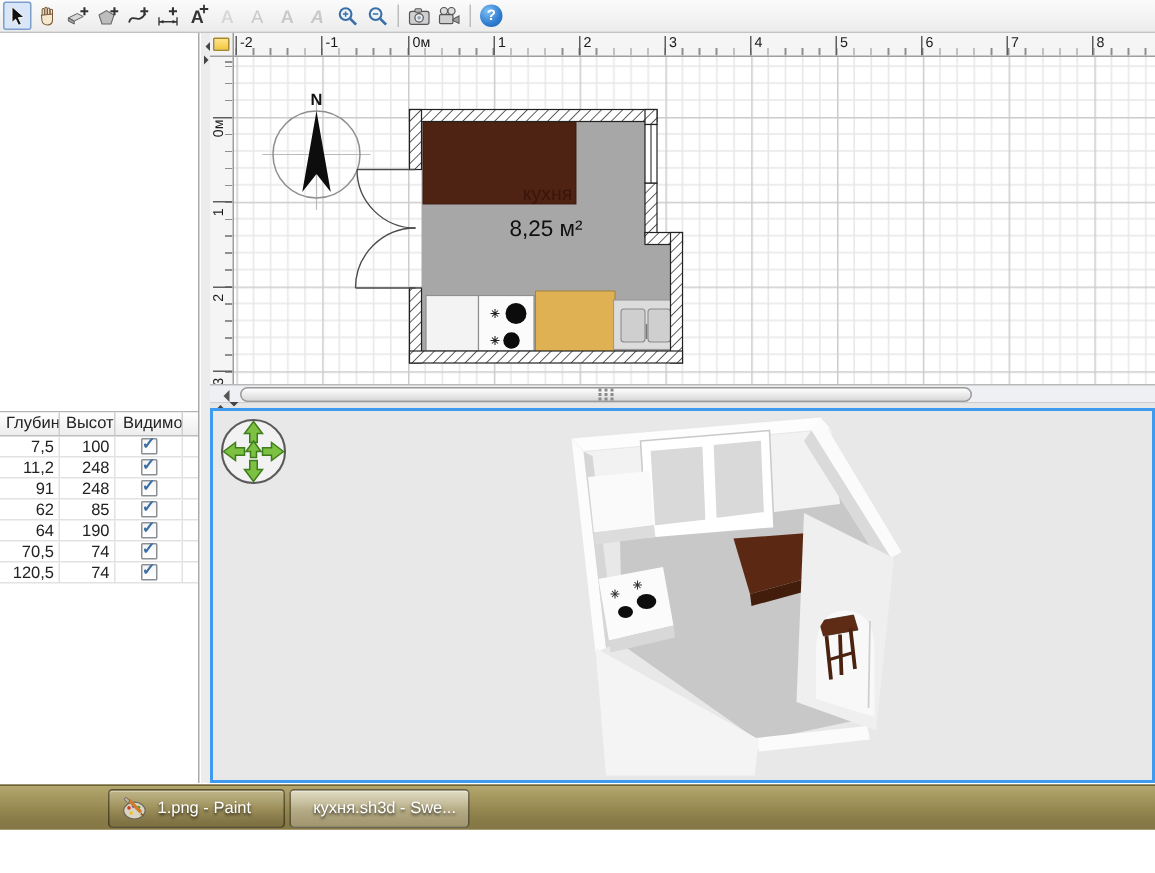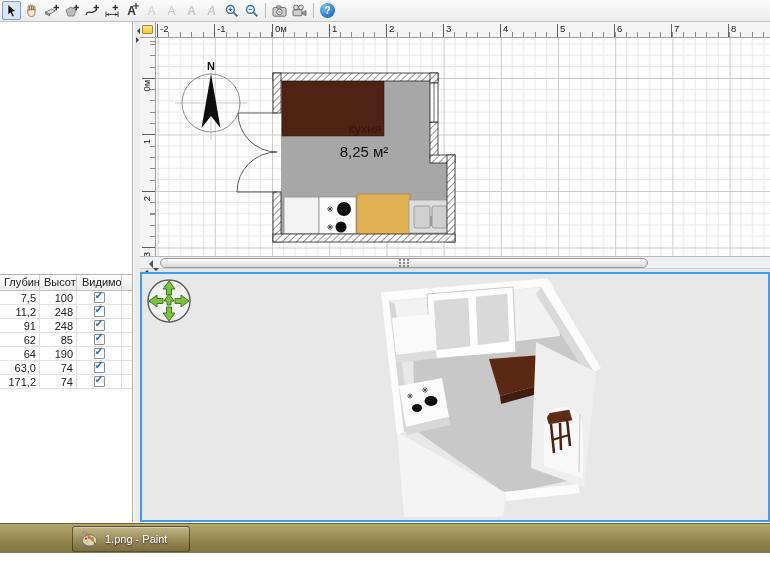--- a/index.html
+++ b/index.html
@@ -237,30 +237,30 @@
           <div class="trow">
             <div class="tcell num">64</div>
             <div class="tcell num">190</div>
             <div class="tcell">
               <span class="checkbox">
                 <i class="mark">✓</i>
               </span>
             </div>
           </div>
           <div class="trow">
-            <div class="tcell num">63,0</div>
+            <div class="tcell num">70,5</div>
             <div class="tcell num">74</div>
             <div class="tcell">
               <span class="checkbox">
                 <i class="mark">✓</i>
               </span>
             </div>
           </div>
           <div class="trow">
-            <div class="tcell num">171,2</div>
+            <div class="tcell num">120,5</div>
             <div class="tcell num">74</div>
             <div class="tcell">
               <span class="checkbox">
                 <i class="mark">✓</i>
               </span>
             </div>
           </div>
         </div>
     </div>
   </div>
@@ -480,16 +480,25 @@
           <circle cx="8" cy="7.4" r="1.2" fill="#2a62b8"></circle>
         <circle cx="11.4" cy="8.4" r="1.2" fill="#3f9e3a"></circle>
           <circle cx="6.4" cy="12" r="1.2" fill="#e8c22e"></circle>
         <path d="M4.5,3 L13,11.5" stroke="#d07a2a" stroke-width="2.2"></path>
         <path d="M13.2,11.7 L15.6,14.4 L12.6,13.4 Z" fill="#8a5a20"></path>
         <path d="M3,1.4 L5.6,4 L4,5.4 L1.8,2.8 Z" fill="#b9b2a2" stroke="#6b675c" stroke-width="0.6"></path>
       </svg>
       <span class="lbl">1.png - Paint</span>
     </div>
 
+    <div class="tbwin active" style="left:193px;width:120px">
+      <svg width="18" height="18" viewBox="0 0 18 18">
+        <polygon points="3,5 9,2 15,5 15,13 9,16 3,13" fill="#e8dfc2" stroke="#5a4a28" stroke-width="0.8"></polygon>
+        <polygon points="3,5 9,8 9,16 3,13" fill="#4a7fb5"></polygon>
+        <polygon points="15,5 9,8 9,16 15,13" fill="#8fb3d9"></polygon>
+        <rect x="7" y="9.5" width="5" height="4" fill="#c23b2a" transform="rotate(-12 9.5 11.5)"></rect>
+      </svg>
+      <span class="lbl">кухня.sh3d - Swe...</span>
+    </div>
 
   </div>
 
 </div>
 
 </body></html>

